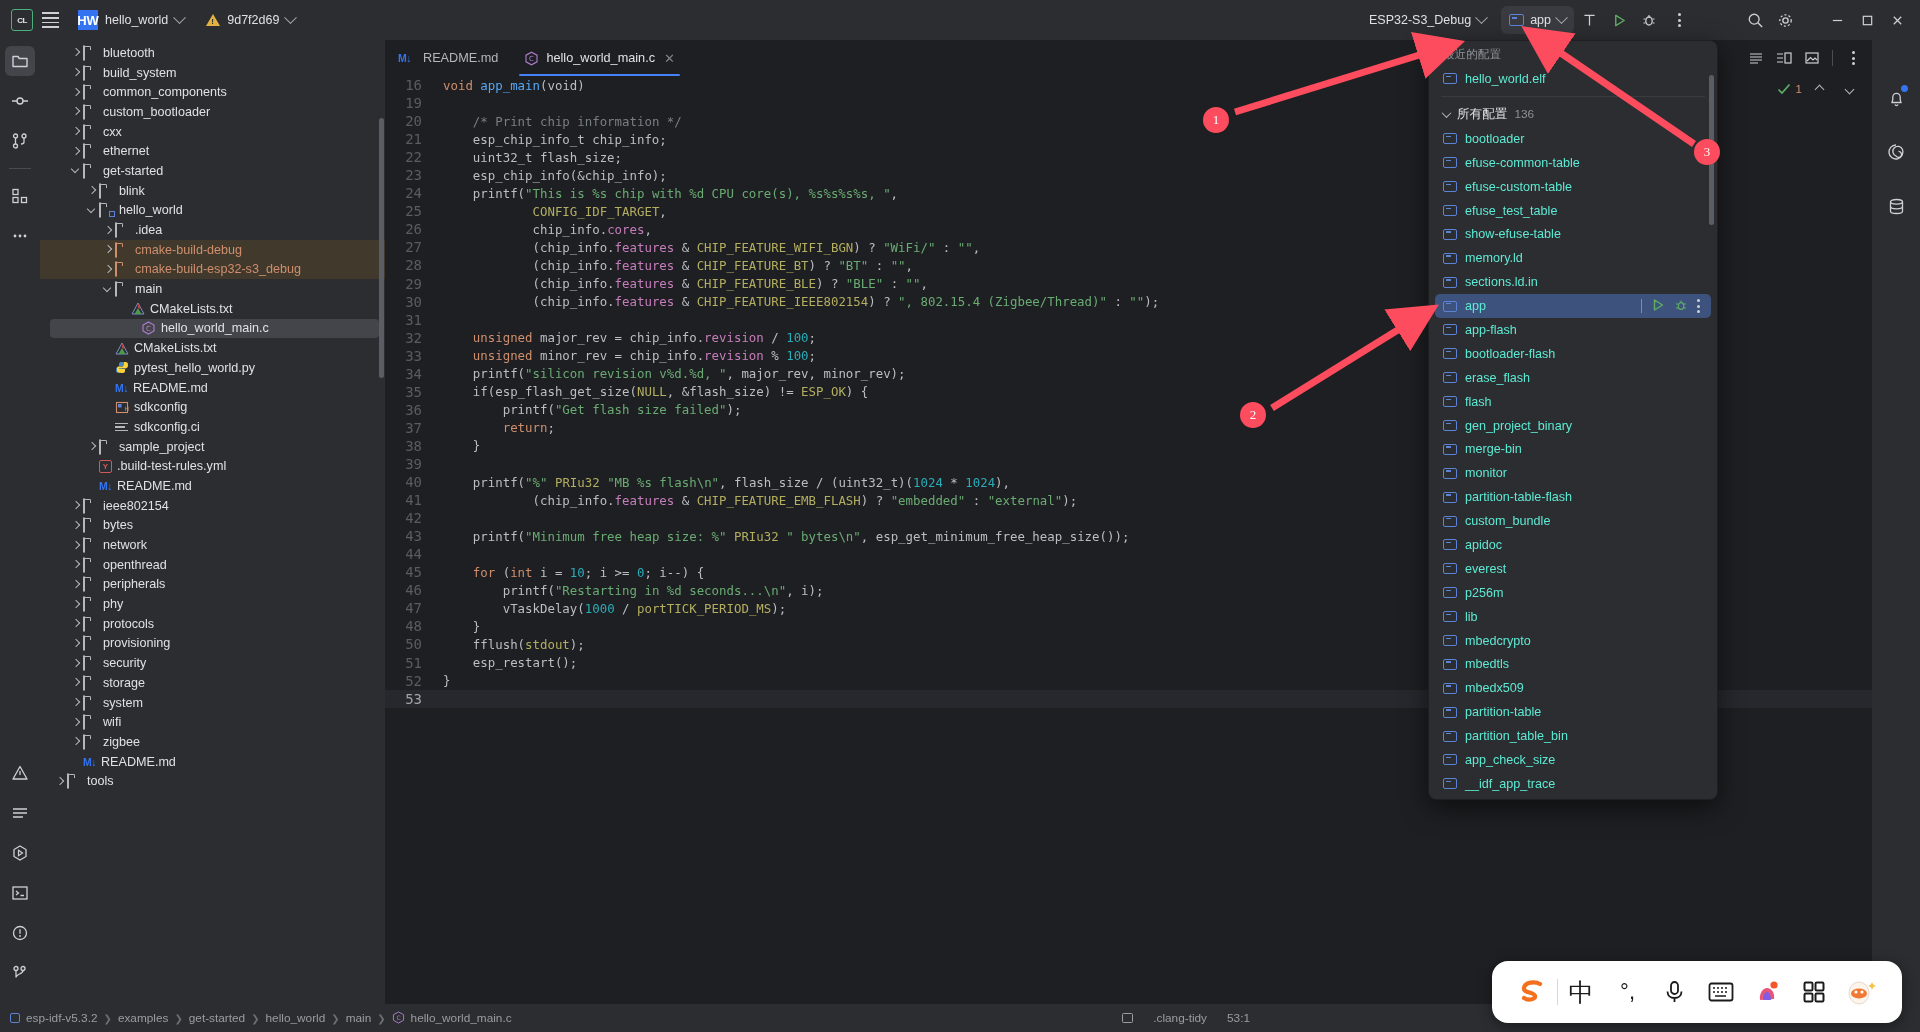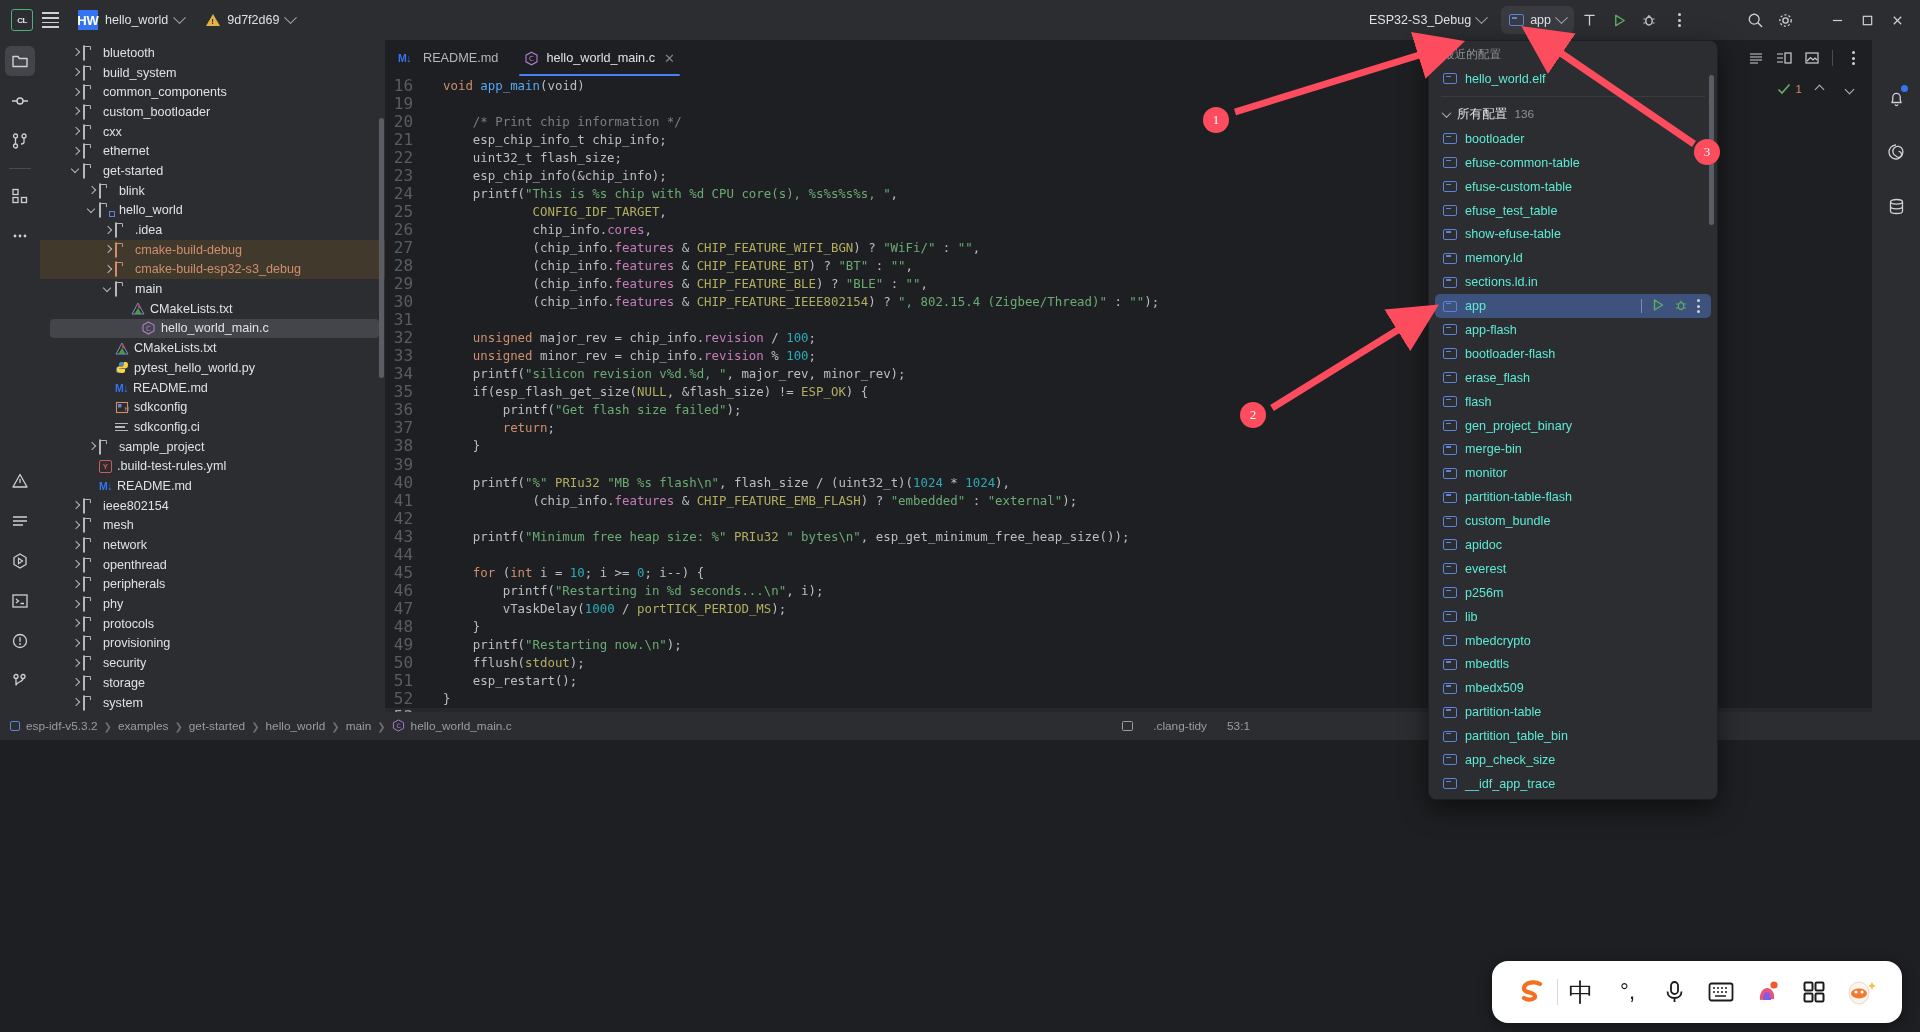--- a/index.html
+++ b/index.html
@@ -1,18 +1,18 @@
 <!DOCTYPE html>
 <html><head>
 <meta charset="utf-8">
 <style>
   * { box-sizing: border-box; margin:0; padding:0; }
   html,body { width:1920px; height:1032px; overflow:hidden; background:#1e1f22;
     font-family:"Liberation Sans", sans-serif; color:#dfe1e5; }
-  .app { position:relative; width:1920px; height:740px; }
+  .app { position:relative; width:1920px; height:1032px; }
 
   
   .topbar { position:absolute; left:0; top:0; width:1920px; height:40px;
     background:#2b2d30; display:flex; align-items:center; padding:0 8px; }
   .tb-icon { width:28px; height:28px; display:flex; align-items:center; justify-content:center;
     border-radius:5px; color:#ced0d6; flex:none; }
   .logo-box { width:22px; height:22px; border:1.5px solid #4caf7d; border-radius:3px;
     display:flex; align-items:center; justify-content:center; font-size:8px; font-weight:bold;
     color:#e3e5e8; letter-spacing:-0.5px; }
   .hamburger { display:flex; flex-direction:column; gap:3px; }
@@ -98,22 +98,22 @@
   .insp-bar { position:absolute; right:0; top:36px; height:26px; display:flex; align-items:center;
     gap:4px; padding-right:10px; font-size:11.5px; color:#b4b7bb; z-index:5;}
   .insp-cnt { color:#cf8e6d; font-size:11.5px; }
   .ichev { width:7px;height:7px;border-right:1.3px solid #b4b7bb;border-bottom:1.3px solid #b4b7bb; }
   .ichev.up{transform:rotate(-135deg);} .ichev.dn{transform:rotate(45deg);}
 
   .code-area { position:absolute; left:0; top:36px; right:0; bottom:0; overflow:hidden;
     font-family:"DejaVu Sans Mono", monospace; font-size:12.4px; }
   .cline { height:18.05px; display:flex; align-items:center; white-space:pre; }
   .cline.cur { background:#26282e; }
-  .gut { width:48px; text-align:center; padding-right:11px; color:#595c63; flex:none;
-    font-size:16px; user-select:none; }
+  .gut { width:48px; text-align:right; padding-right:11px; color:#595c63; flex:none;
+    font-size:14px; user-select:none; }
   .cline.cur .gut { color:#a0a3a8; }
   .ctext { padding-left:10px; }
   .kw { color:#cf8e6d; } .fn { color:#56a8f5; } .str { color:#6aab73; }
   .num { color:#2aacb8; } .cm { color:#7a7e85; }
   .mac { color:#b3ae60; } .pl { color:#bcbec4; } .fld { color:#c77dbb; }
 
   
   .rrail { position:absolute; right:0; top:40px; width:48px; bottom:28px; background:#2b2d30;
     display:flex; flex-direction:column; align-items:center; padding-top:44px; gap:26px; }
   .rr-btn { width:28px;height:28px;display:flex;align-items:center;justify-content:center;color:#ced0d6;position:relative;}
@@ -501,21 +501,21 @@
         <div class="row">
           <span style="display:inline-block;width:30px;flex:none"></span>
           <span class="arrow r"></span>
           <span class="fico"><span class="folder"></span></span>
           <span class="lbl">ieee802154</span>
         </div>
         <div class="row">
           <span style="display:inline-block;width:30px;flex:none"></span>
           <span class="arrow r"></span>
           <span class="fico"><span class="folder"></span></span>
-          <span class="lbl">mesh</span>
+          <span class="lbl">bytes</span>
         </div>
         <div class="row">
           <span style="display:inline-block;width:30px;flex:none"></span>
           <span class="arrow r"></span>
           <span class="fico"><span class="folder"></span></span>
           <span class="lbl">network</span>
         </div>
         <div class="row">
           <span style="display:inline-block;width:30px;flex:none"></span>
           <span class="arrow r"></span>
@@ -674,21 +674,20 @@
         <div class="cline"><span class="gut">39</span><span class="ctext"></span></div>
         <div class="cline"><span class="gut">40</span><span class="ctext"><span class="pl">    printf(</span><span class="str">"%"</span><span class="pl"> </span><span class="mac">PRIu32</span><span class="pl"> </span><span class="str">"MB %s flash\n"</span><span class="pl">, flash_size / (uint32_t)(</span><span class="num">1024</span><span class="pl"> * </span><span class="num">1024</span><span class="pl">),</span></span></div>
         <div class="cline"><span class="gut">41</span><span class="ctext"><span class="pl">            (chip_info.</span><span class="fld">features</span><span class="pl"> &amp; </span><span class="mac">CHIP_FEATURE_EMB_FLASH</span><span class="pl">) ? </span><span class="str">"embedded"</span><span class="pl"> : </span><span class="str">"external"</span><span class="pl">);</span></span></div>
         <div class="cline"><span class="gut">42</span><span class="ctext"></span></div>
         <div class="cline"><span class="gut">43</span><span class="ctext"><span class="pl">    printf(</span><span class="str">"Minimum free heap size: %"</span><span class="pl"> </span><span class="mac">PRIu32</span><span class="pl"> </span><span class="str">" bytes\n"</span><span class="pl">, esp_get_minimum_free_heap_size());</span></span></div>
         <div class="cline"><span class="gut">44</span><span class="ctext"></span></div>
         <div class="cline"><span class="gut">45</span><span class="ctext"><span class="kw">    for </span><span class="pl">(</span><span class="kw">int </span><span class="pl">i = </span><span class="num">10</span><span class="pl">; i &gt;= </span><span class="num">0</span><span class="pl">; i--) {</span></span></div>
         <div class="cline"><span class="gut">46</span><span class="ctext"><span class="pl">        printf(</span><span class="str">"Restarting in %d seconds...\n"</span><span class="pl">, i);</span></span></div>
         <div class="cline"><span class="gut">47</span><span class="ctext"><span class="pl">        vTaskDelay(</span><span class="num">1000</span><span class="pl"> / </span><span class="mac">portTICK_PERIOD_MS</span><span class="pl">);</span></span></div>
         <div class="cline"><span class="gut">48</span><span class="ctext"><span class="pl">    }</span></span></div>
-        <div class="cline"><span class="gut">49</span><span class="ctext"><span class="pl">    printf(</span><span class="str">"Restarting now.\n"</span><span class="pl">);</span></span></div>
         <div class="cline"><span class="gut">50</span><span class="ctext"><span class="pl">    fflush(</span><span class="mac">stdout</span><span class="pl">);</span></span></div>
         <div class="cline"><span class="gut">51</span><span class="ctext"><span class="pl">    esp_restart();</span></span></div>
         <div class="cline"><span class="gut">52</span><span class="ctext"><span class="pl">}</span></span></div>
         <div class="cline cur"><span class="gut">53</span><span class="ctext"></span></div>
       </div>
   </div>
 
   <div class="rrail">
     <div class="rr-btn">
       <svg width="19" height="19" viewBox="0 0 19 19">

